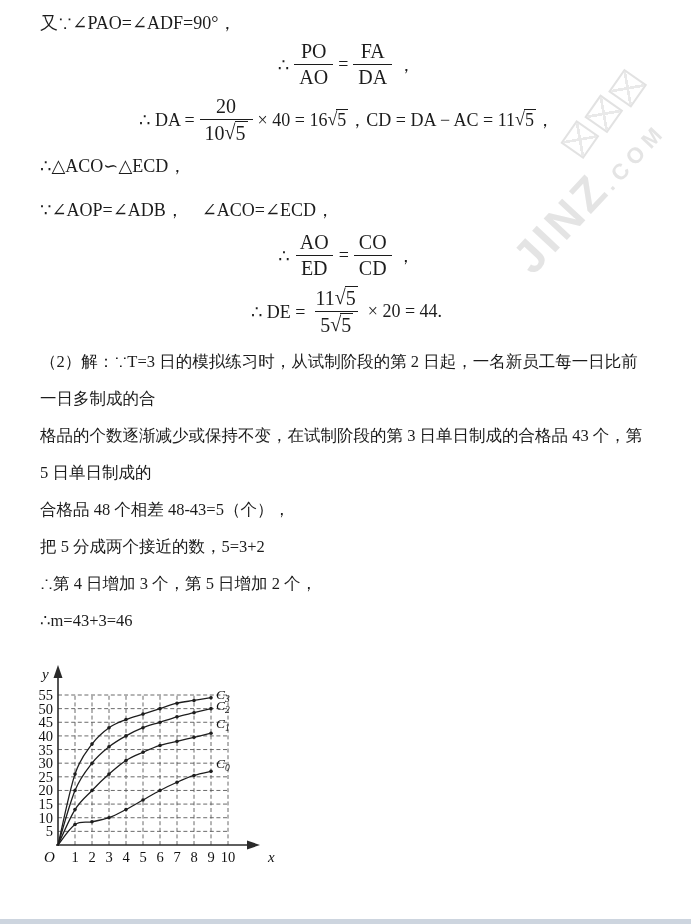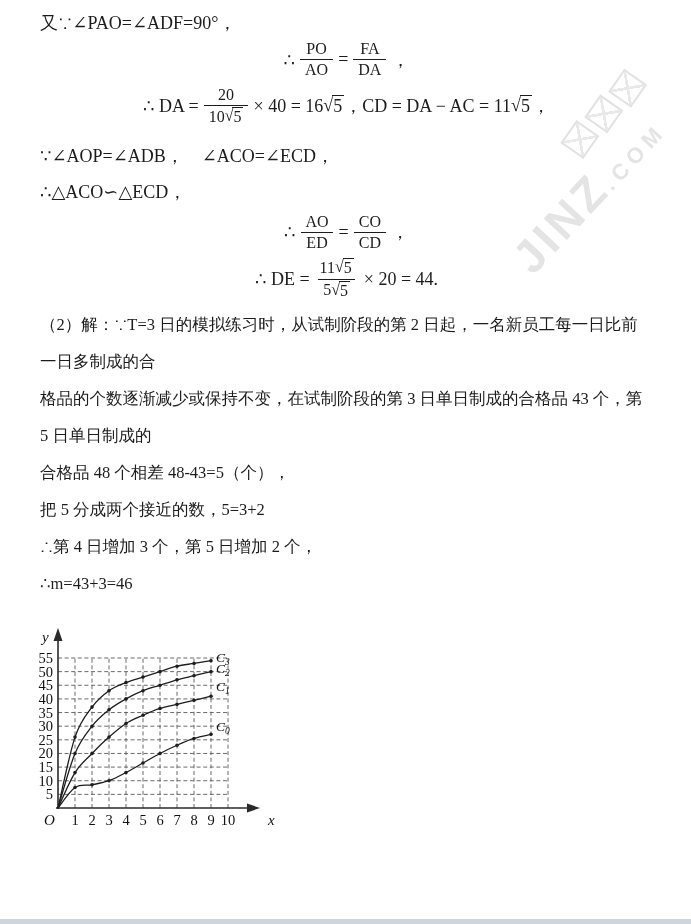--- a/index.html
+++ b/index.html
@@ -11,21 +11,21 @@
     overflow:hidden;
     font-family:"Liberation Serif","DejaVu Serif",serif;
     color:#1c1c1c;
     box-sizing:border-box;
     padding:8px 38px 0 40px;
   }
   .l{font-size:18px;line-height:30px;white-space:pre-wrap;}
   .center-row{display:flex;justify-content:center;align-items:center;font-size:18px;}
   .math{font-family:"Liberation Serif","DejaVu Serif",serif;}
   
-  .frac{display:inline-flex;flex-direction:column;align-items:center;vertical-align:middle;margin:0 5px;font-size:16px;line-height:1.15;}
+  .frac{display:inline-flex;flex-direction:column;align-items:center;vertical-align:middle;margin:0 5px;font-size:20px;line-height:1.15;}
   .frac .num{padding:0 5px 1px;}
   .frac .den{border-top:1.5px solid #1c1c1c;padding:1px 5px 0;}
   
   .sq{display:inline-flex;align-items:flex-start;}
   .rsign{display:inline-block;transform:scaleY(1.05);}
   .rnum{border-top:1.2px solid #1c1c1c;padding:0 2px 0 1px;margin-left:-1px;}
   .fx{display:inline-flex;align-items:center;}
   .para-line{font-size:16.5px;line-height:37px;white-space:pre-wrap;}
   .gap6{margin-top:6px;} sub{font-size:11px;}
   
@@ -109,22 +109,22 @@
         <span class="rnum">5</span>
       </span>
     <span class="fx">，CD = DA − AC = 11</span>
     <span class="sq">
         <span class="rsign">√</span>
         <span class="rnum">5</span>
       </span>
     <span class="fx">，</span>
   </div>
 
+  <div class="l gap6">∴△ACO∽△ECD，</div>
   <div class="l" style="margin-top:14px;">∵∠AOP=∠ADB，　∠ACO=∠ECD，</div>
-  <div class="l gap6">∴△ACO∽△ECD，</div>
 
   <div class="center-row math gap6">
     <span>∴</span>
     <span class="frac">
       <span class="num">AO</span>
       <span class="den">ED</span>
     </span>
     <span>=</span>
     <span class="frac">
       <span class="num">CO</span>

